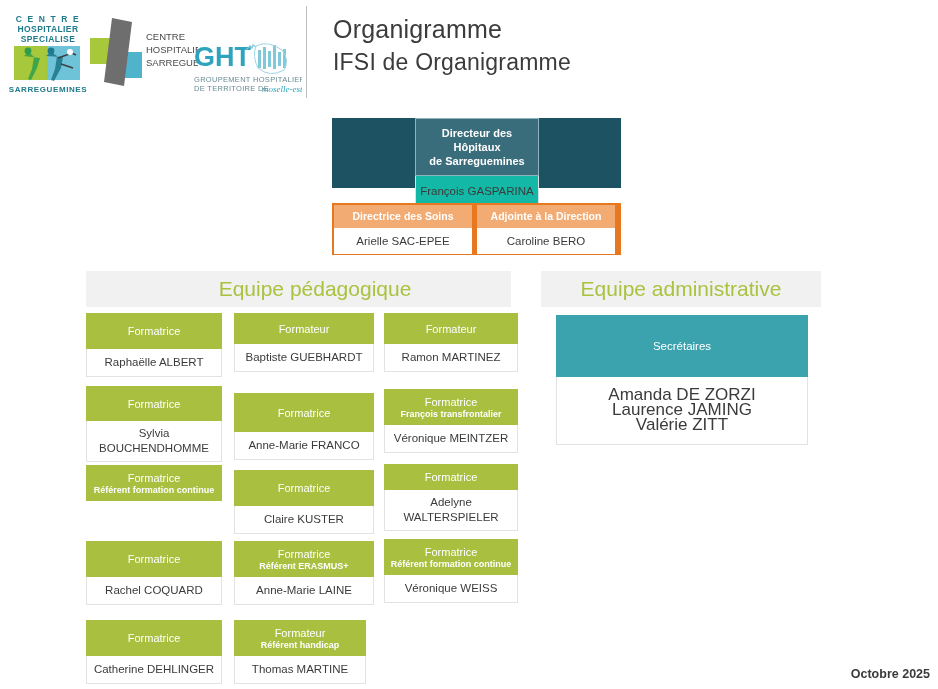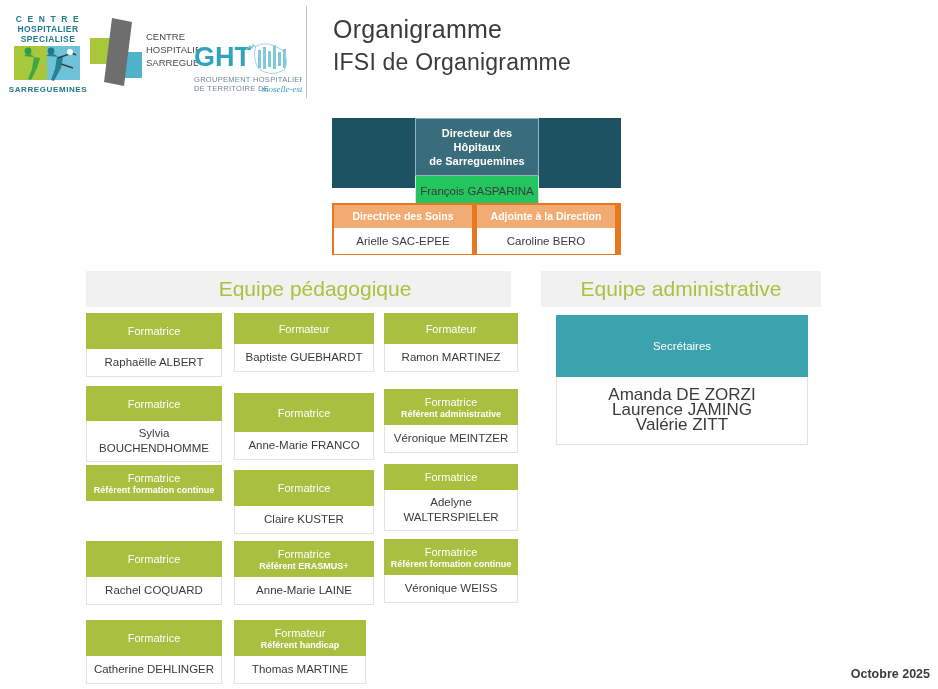--- a/index.html
+++ b/index.html
@@ -29,21 +29,21 @@
 
   
   .dir-band{position:absolute;left:332px;top:118px;width:289px;height:70px;background:#1c5262;}
   .dir-card{position:absolute;left:415px;top:118px;width:124px;}
   .dir-head{
     background:#3a6d7c;color:#ffffff;text-align:center;
     font-size:11px;font-weight:bold;line-height:14px;
     padding:7px 4px 7px;border:1px solid #8fb4bd;box-sizing:border-box;
   }
   .dir-name{
-    background:#22c55e;color:#3b3b3b;text-align:center;
+    background:#14b8a6;color:#3b3b3b;text-align:center;
     font-size:11.5px;line-height:14px;padding:8px 4px;
     border:1px solid #d8e2e5;border-top:none;box-sizing:border-box;
   }
 
   
   .orange-band{position:absolute;left:332px;top:203px;width:289px;height:52px;background:#e8781f;}
   .or-card{position:absolute;top:205px;width:138px;}
   .or-card.left{left:334px;}
   .or-card.right{left:477px;}
   .or-head{
@@ -218,21 +218,21 @@
         <div class="head" style="height: 39px; display: flex; flex-direction: column; align-items: center; justify-content: center;">
           <div class="role">Formatrice</div>
         </div>
         <div class="name">
           <div>Anne-Marie FRANCO</div>
         </div>
       </div>
       <div class="card" style="left: 384px; top: 389px; width: 134px;">
         <div class="head" style="height: 36px; display: flex; flex-direction: column; align-items: center; justify-content: center;">
           <div class="role">Formatrice</div>
-          <div class="sub">Référent administrative</div>
+          <div class="sub">François transfrontalier</div>
         </div>
         <div class="name">
           <div>Véronique MEINTZER</div>
         </div>
       </div>
       <div class="card" style="left: 86px; top: 465px; width: 136px;">
         <div class="head" style="height: 36px; display: flex; flex-direction: column; align-items: center; justify-content: center;">
           <div class="role">Formatrice</div>
           <div class="sub">Référent formation continue</div>
         </div>

